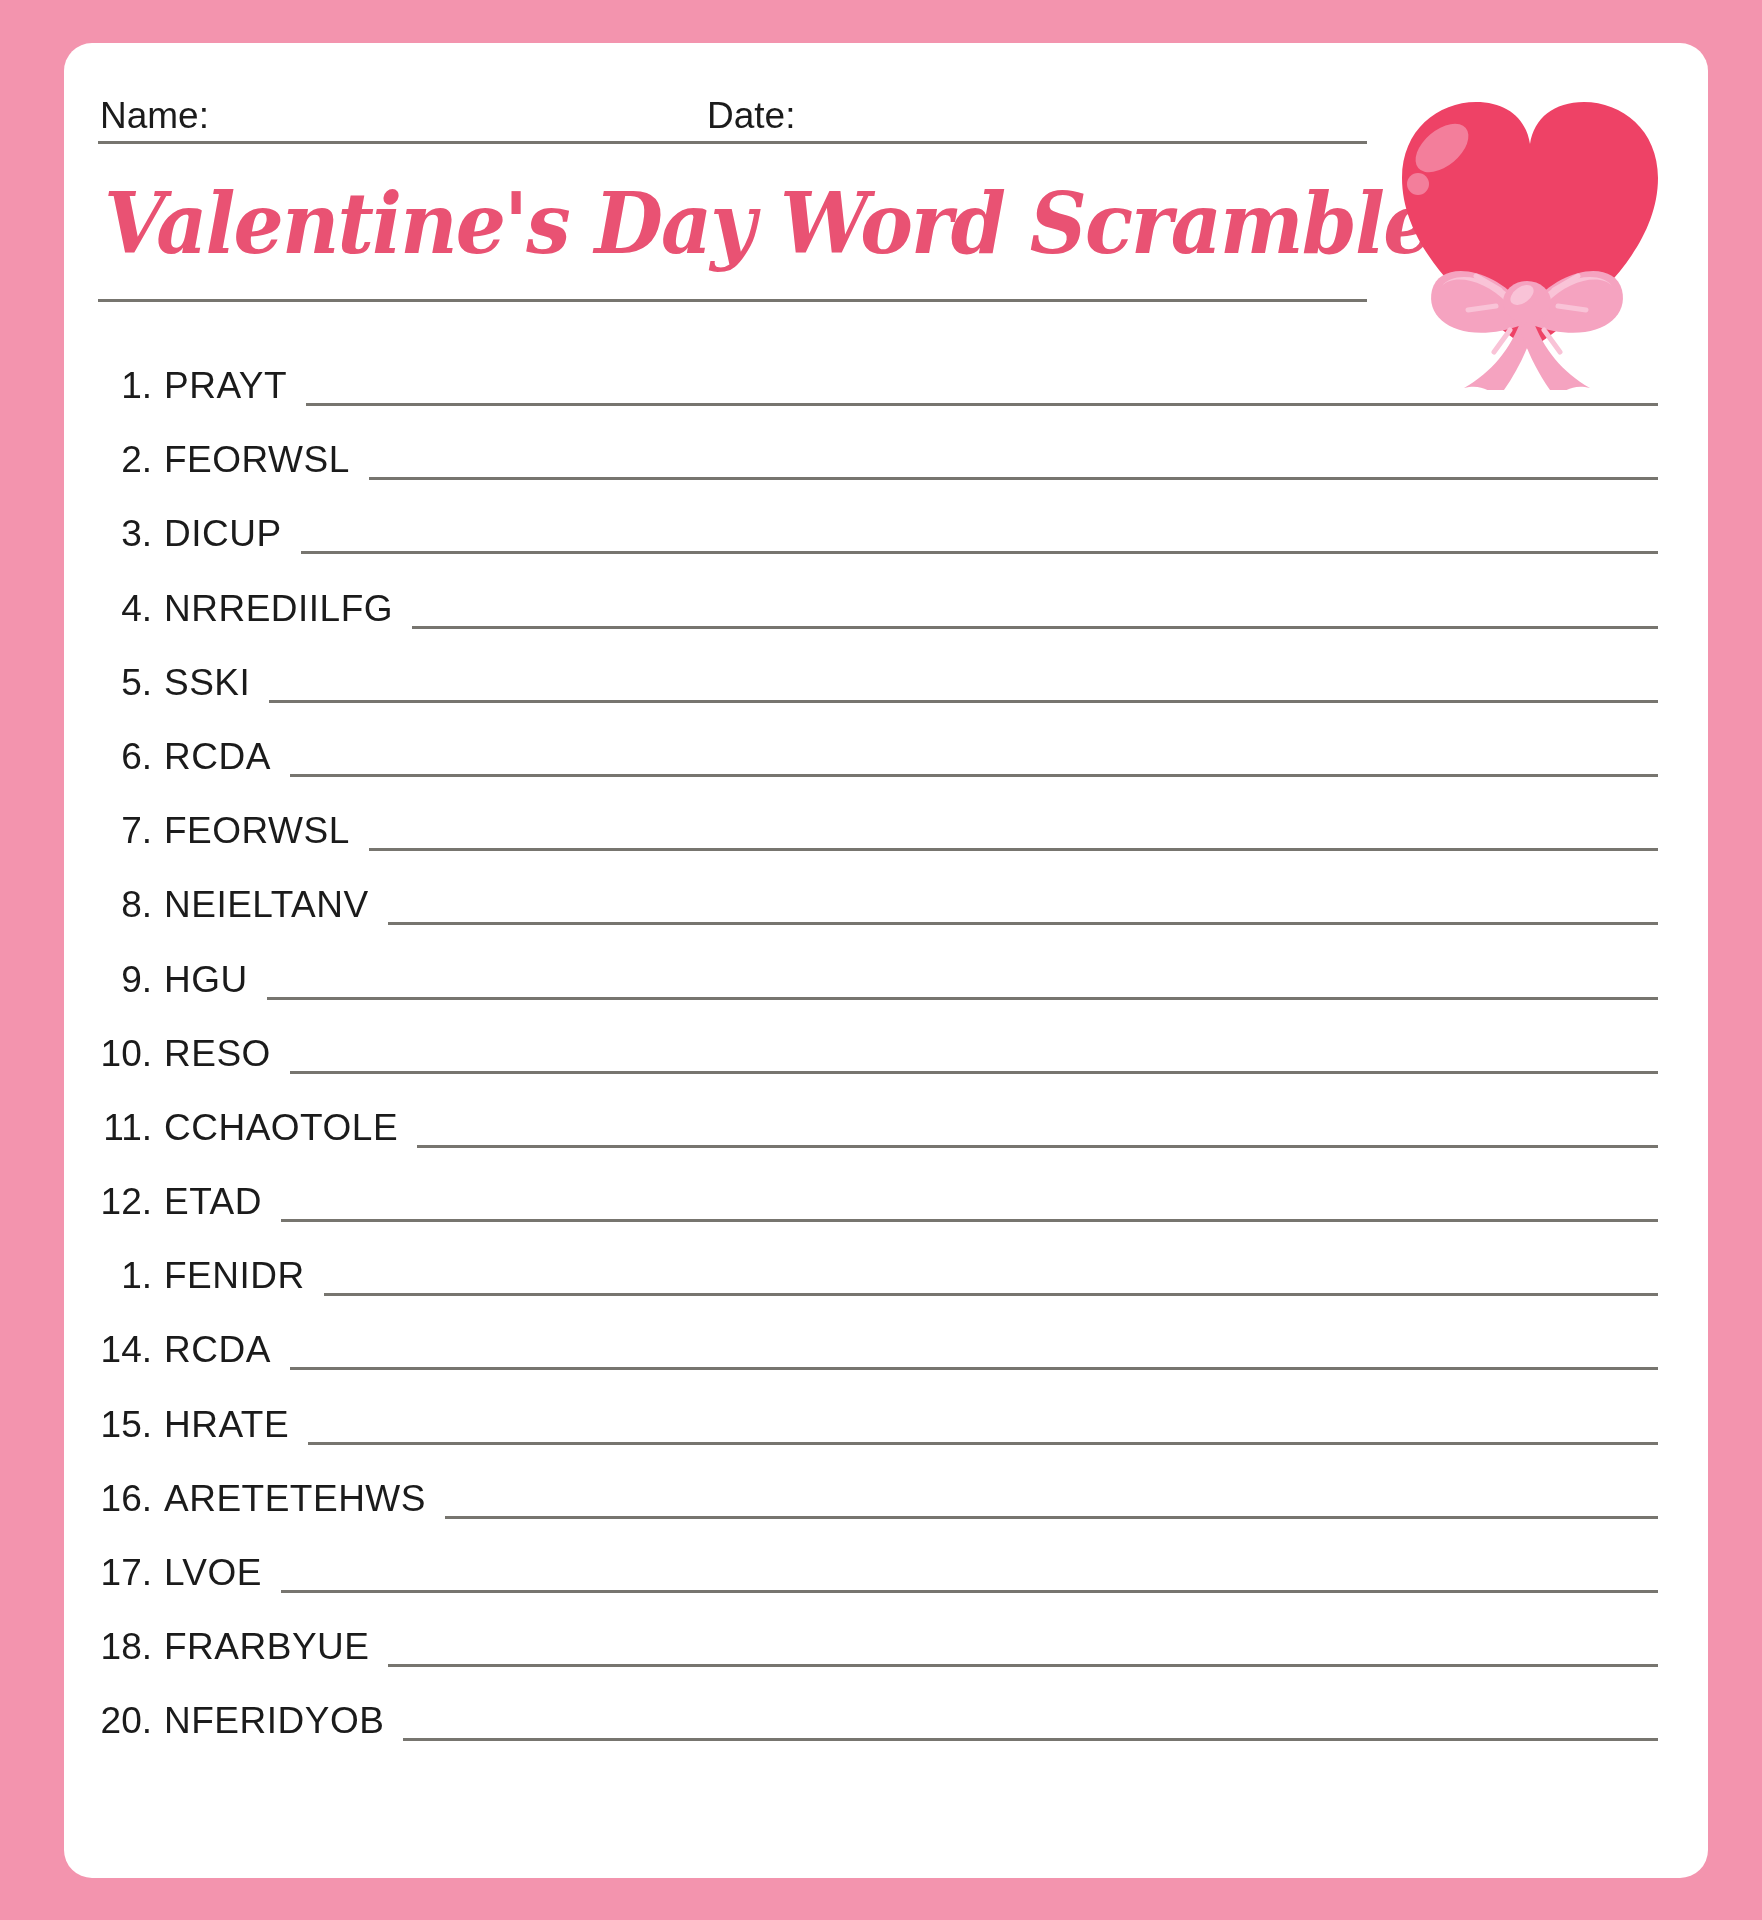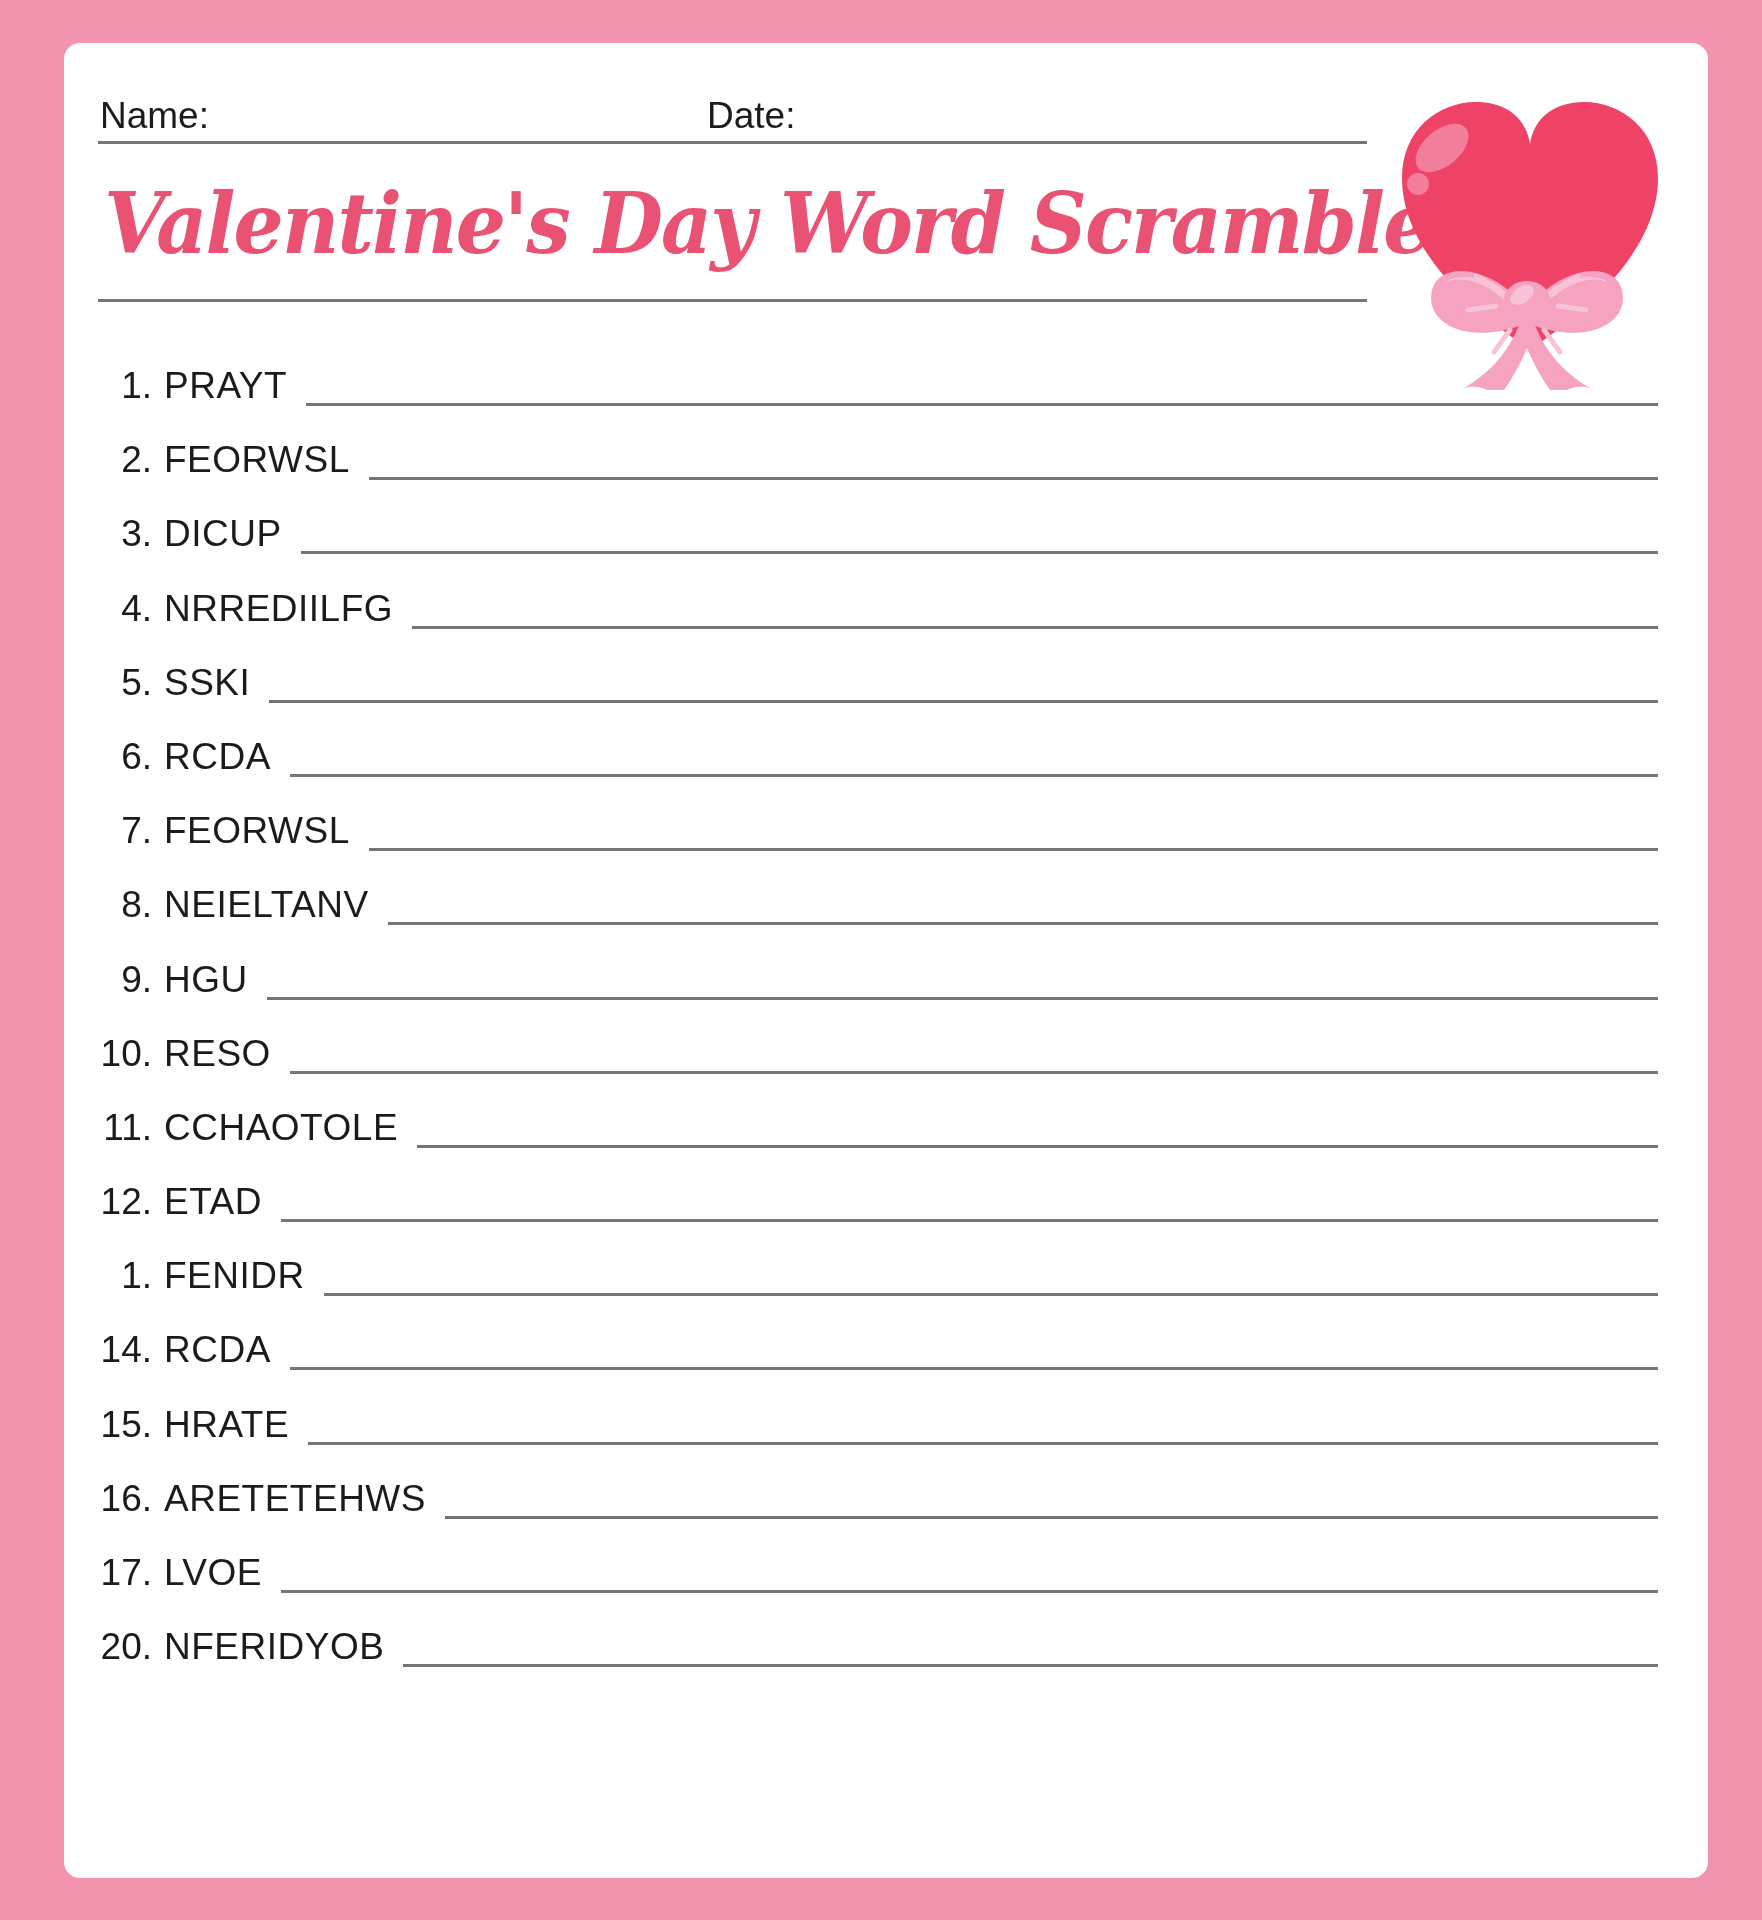--- a/index.html
+++ b/index.html
@@ -15,21 +15,21 @@
     background:var(--page-bg);
     font-family:"Liberation Sans", sans-serif;
     color:var(--text-color);
     position:relative;
   }
   .card{
     position:absolute;
     left:64px; top:43px;
     width:1644px; height:1835px;
     background:var(--card-bg);
-    border-radius:16px;
+    border-radius:28px;
   }
   .field-label{
     position:absolute;
     top:52px;
     font-size:37px;
     color:var(--text-color);
   }
   .name-label{left:36px;}
   .date-label{left:643px;}
   .topline{
@@ -226,20 +226,25 @@
     <span class="word">ARETETEHWS</span>
     <span class="blank"></span>
   </li>
 
   <li class="row">
     <span class="num">17.</span>
     <span class="word">LVOE</span>
     <span class="blank"></span>
   </li>
 
+  <li class="row">
+    <span class="num">18.</span>
+    <span class="word">FRARBYUE</span>
+    <span class="blank"></span>
+  </li>
 
 
   <li class="row">
     <span class="num">20.</span>
     <span class="word">NFERIDYOB</span>
     <span class="blank"></span>
   </li>
 </ol>
 </div>
 

